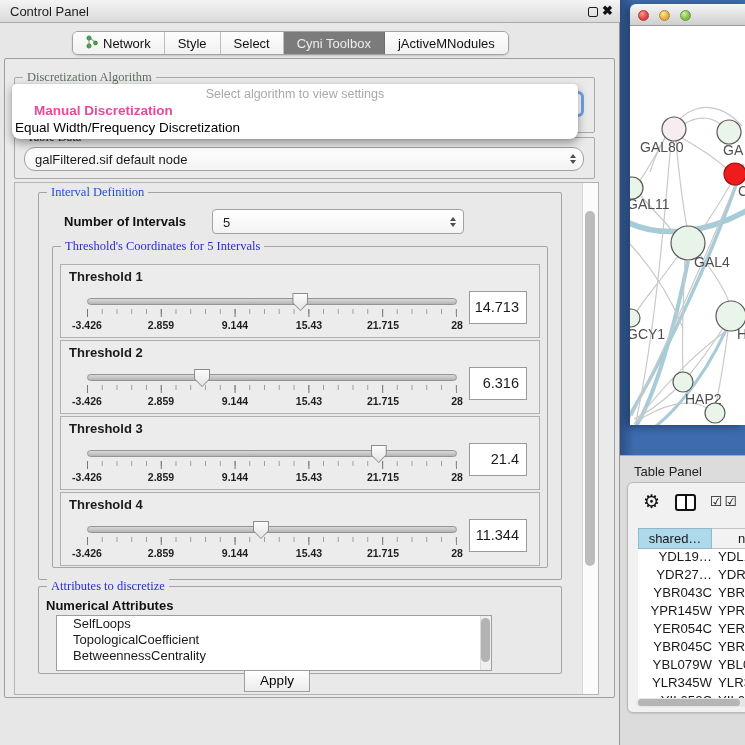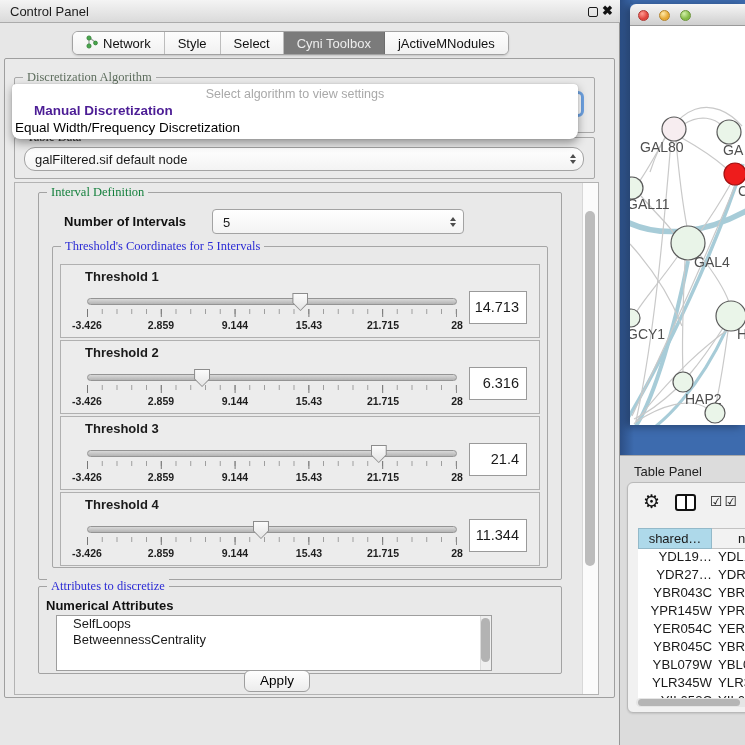--- a/index.html
+++ b/index.html
@@ -27,51 +27,51 @@
   .tab.active { background:#7b7b7b; color:#ededed; border-right-color:#6d6d6d; }
   .top-tabs { left:72px; top:31px; }
   .bottom-tabs { left:140px; top:703px; }
 
   .content-frame { left:4px; top:58px; width:611px; height:640px; background:#eaeaea;
     border:1px solid #9f9f9f; border-radius:2px; }
 
   
   .group { position:absolute; border:1px solid #a8a8a8; border-radius:2px; }
   .group-title { position:absolute; top:-8px; left:8px; background:#eaeaea; padding:0 4px; font-size:12.5px;font-family:Liberation Serif, serif; }
-  .t-green  { color:#15803d; }
+  .t-green  { color:#1d4ed8; }
   .t-blue   { color:#2b2bd5; }
   .t-shaded { color:#5e6e5e; }
   .t-dark   { color:#2a2a2a; }
 
   
   .combo { position:absolute; background:linear-gradient(#ffffff,#f3f3f3); border:1px solid #a3a3a3;
     border-radius:4px; font-size:13px; }
   .combo .val { position:absolute; left:10px; top:50%; transform:translateY(-50%); white-space:nowrap; }
   .stepper { position:absolute; right:7px; top:50%; transform:translateY(-50%); display:flex; flex-direction:column; gap:2px; }
   .stepper .up   { width:0; height:0; border:3.5px solid transparent; border-bottom:4.5px solid #4d4d4d; border-top:none; }
   .stepper .down { width:0; height:0; border:3.5px solid transparent; border-top:4.5px solid #4d4d4d; border-bottom:none; }
   .focus-combo { border:3px solid #6ea3e3; background:#fff; border-radius:6px; }
 
   
   .popup { left:12px; top:84px; width:566px; height:55px; background:#fff; z-index:30;
     border-radius:4px 4px 8px 8px; box-shadow:0 4px 10px rgba(0,0,0,.38), 0 0 1px rgba(0,0,0,.3); }
   .popup-hint { position:absolute; left:0; right:0; top:3px; text-align:center; color:#a9a9a9; font-size:12.5px; }
-  .popup-opt1 { position:absolute; left:3px; top:19px; font-size:13.5px; font-weight:bold; color:#4c1d95; white-space:nowrap;padding-left:19px; }
+  .popup-opt1 { position:absolute; left:3px; top:19px; font-size:13.5px; font-weight:bold; color:#ec4899; white-space:nowrap;padding-left:19px; }
   .popup-opt2 { position:absolute; left:3px; top:36px; font-size:13.5px; color:#000; white-space:nowrap; }
 
   
   .scrollpane { left:14px; top:182px; width:585px; height:513px; background:#e9e9e9; border:1px solid #b3b3b3; }
   .vtrack { position:absolute; right:0; top:0; width:16px; height:100%; background:#fbfbfb; border-left:1px solid #d8d8d8; }
   .vthumb { position:absolute; right:3px; top:28px; width:10px; height:355px; background:#bcbcbc; border-radius:5px; }
 
   .label-bold { position:absolute; font-size:13px; font-weight:bold; color:#111; white-space:nowrap; }
 
   
   .t-row { position:absolute; left:60px; width:480px; height:74px; background:#ececec; border:1px solid #b0b0b0; }
-  .t-title { position:absolute; left:24px; top:4px; font-size:13px; font-weight:bold; }
+  .t-title { position:absolute; left:8px; top:4px; font-size:13px; font-weight:bold; }
   .slider-area { position:absolute; left:26px; top:33px; width:370px; height:40px; }
   .track { position:absolute; left:0; right:0; top:0; height:7px; border-radius:4px;
     background:linear-gradient(#d9d9d9,#b4b4b4); border:1px solid #949494; }
   .thumb { position:absolute; top:-6px; width:16px; height:18px; margin-left:-8px;
     clip-path:polygon(0 0,100% 0,100% 55%,50% 100%,0 55%); background:#8c8c8c; }
   .thumb::after { content:""; position:absolute; left:1px; right:1px; top:1px; bottom:1px;
     clip-path:polygon(0 0,100% 0,100% 55%,50% 100%,0 55%); background:linear-gradient(#fbfbfb,#e4e4e4); }
   .ticks { position:absolute; left:0; right:0; top:11px; height:8px; border-right:1px solid #8a8a8a;
     background-image:linear-gradient(to right,#777 1px,transparent 1px),linear-gradient(to right,#9d9d9d 1px,transparent 1px);
     background-size:calc(100%/5) 8px, calc(100%/25) 5px; background-repeat:repeat-x; }
@@ -81,21 +81,21 @@
     border:1px solid #9a9a9a; font-size:14.5px; line-height:31px; text-align:right; padding-right:7px; }
 
   
   .attr-list { position:absolute; left:56px; top:615px; width:436px; height:56px; background:#fff;
     border:1px solid #9e9e9e; overflow:hidden; }
   .attr-item { font-size:13px; line-height:16px; padding-left:16px; white-space:nowrap; }
   .attr-list .ltrack { position:absolute; right:0; top:0; width:11px; height:100%; background:#efefef; border-left:1px solid #dcdcdc; }
   .attr-list .lthumb { position:absolute; right:1px; top:2px; width:9px; height:44px; background:#b3b3b3; border-radius:5px; }
 
   .apply-btn { position:absolute; left:244px; top:670px; width:66px; height:22px; border:1px solid #9e9e9e;
-    border-radius:6px; background:linear-gradient(#fefefe,#ececec); font-size:13.5px; text-align:center; line-height:20px; }
+    border-radius:0; background:linear-gradient(#fefefe,#ececec); font-size:13.5px; text-align:center; line-height:20px; }
 
   
   .desktop { left:620px; top:0; width:125px; height:455px;
     background:linear-gradient(to right,#2c4f86 0px,#3d6bae 14px); }
   .net-window { position:absolute; left:630px; top:4px; width:115px; height:421px;
     box-shadow:-4px 2px 8px rgba(0,0,10,.35); }
   .net-titlebar { position:absolute; left:0; top:0; width:100%; height:22px; border-radius:6px 0 0 0;
     background:linear-gradient(#f6f6f6,#cfcfcf); border-bottom:1px solid #9a9a9a; }
   .light { position:absolute; top:5.5px; width:11px; height:11px; border-radius:50%; }
   .light.red    { left:8px;  background:radial-gradient(circle at 35% 30%,#ff9a90,#e0443e 60%); border:1px solid #ad3833; }
@@ -286,20 +286,21 @@
     <div class="value-box">11.344</div>
   </div>
       </div>
 
     <div class="group" style="left:38px; top:586px; width:524px; height:88px; border-color:#a3a3a3;">
       <span class="group-title t-blue" style="background:#e9e9e9;">Attributes to discretize</span>
     </div>
     <div class="label-bold" style="left:46px; top:598px;">Numerical Attributes</div>
     <div class="attr-list" id="attrList">
       <div class="attr-item">SelfLoops</div>
+        <div class="attr-item">TopologicalCoefficient</div>
         <div class="attr-item">BetweennessCentrality</div>
         <div class="ltrack">
         <div class="lthumb"></div>
       </div>
     </div>
 
     <button class="apply-btn">Apply</button>
 
   </div>
 

